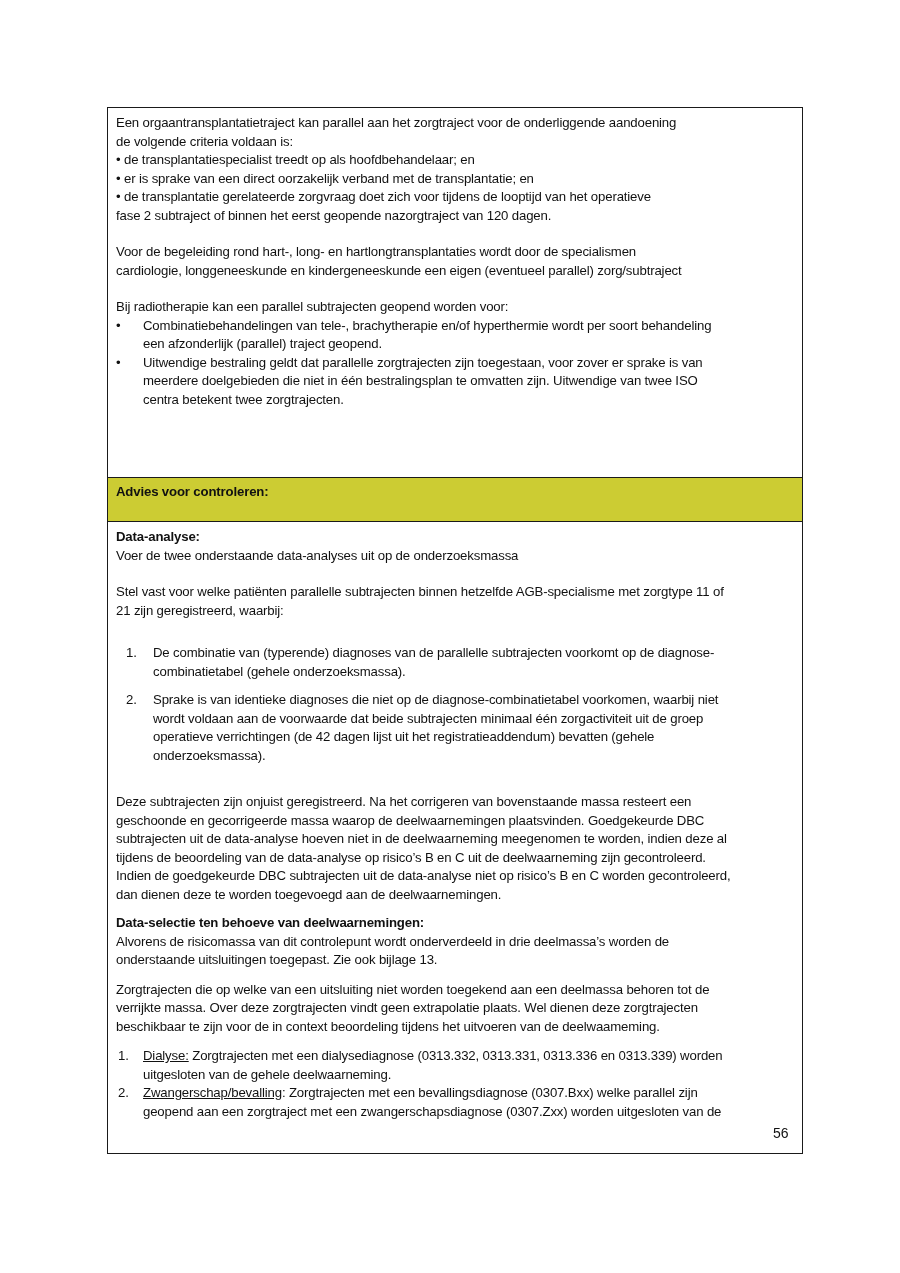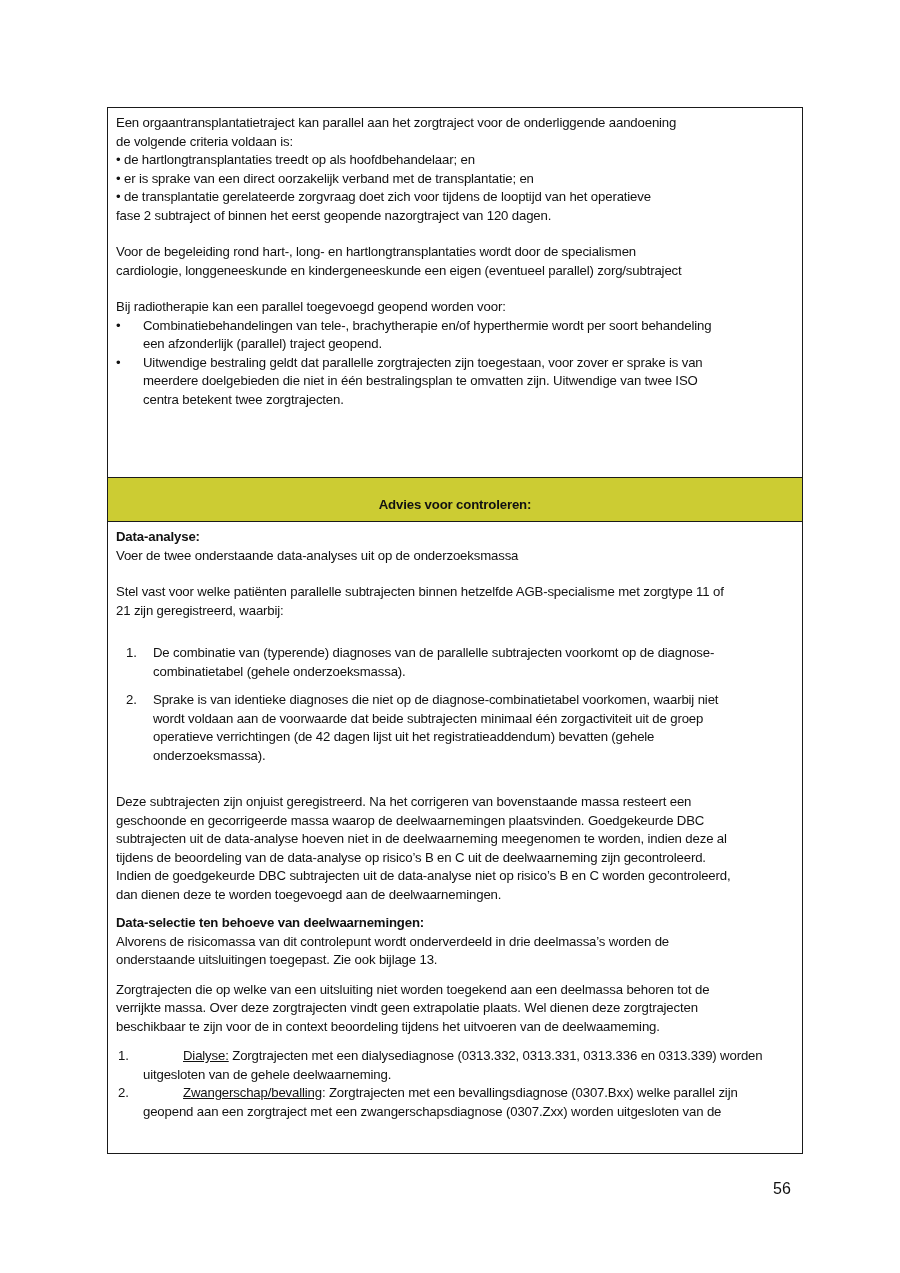--- a/index.html
+++ b/index.html
@@ -14,57 +14,57 @@
                border-top: 1.5px solid #1a1a1a; border-bottom: 1.5px solid #1a1a1a; }
   .cell-body { top: 414px; bottom: 0; overflow: hidden; }
   p { margin: 0; font-size: 13.2px; line-height: 18.5px; letter-spacing: -0.15px; }
   .b { font-weight: bold; }
   .bul { position: relative; padding-left: 27px; font-size: 13.2px; line-height: 18.5px; letter-spacing: -0.15px; }
   .bul .dot { position: absolute; left: 0; top: 0; }
   .ol { position: relative; padding-left: 37px; font-size: 13.2px; line-height: 18.5px; letter-spacing: -0.15px; }
   .ol .num { position: absolute; left: 10px; top: 0; }
   .ol2 { position: relative; padding-left: 27px; font-size: 13.2px; line-height: 18.5px; letter-spacing: -0.15px; }
   .ol2 .num { position: absolute; left: 2px; top: 0; }
-  u { text-decoration: underline; margin-left: 40px; }
-  .pagenum { position: absolute; left: 773px; top: 1180px; font-size: 16px; }
+  u { text-decoration: underline; }
+  .pagenum { position: absolute; left: 773px; top: 1125px; font-size: 14px; }
 </style>
 </head>
 <body>
 
 <div class="page">
   <div class="box">
 
     <div class="cell cell-top">
       <div style="height:6px"></div>
       <p>Een orgaantransplantatietraject kan parallel aan het zorgtraject voor de onderliggende aandoening</p>
       <p>de volgende criteria voldaan is:</p>
-      <p>• de hartlongtransplantaties treedt op als hoofdbehandelaar; en</p>
+      <p>• de transplantatiespecialist treedt op als hoofdbehandelaar; en</p>
       <p>• er is sprake van een direct oorzakelijk verband met de transplantatie; en</p>
       <p>• de transplantatie gerelateerde zorgvraag doet zich voor tijdens de looptijd van het operatieve</p>
       <p>fase 2 subtraject of binnen het eerst geopende nazorgtraject van 120 dagen.</p>
       <div style="height:18px"></div>
       <p>Voor de begeleiding rond hart-, long- en hartlongtransplantaties wordt door de specialismen</p>
       <p>cardiologie, longgeneeskunde en kindergeneeskunde een eigen (eventueel parallel) zorg/subtraject</p>
       <div style="height:18px"></div>
-      <p>Bij radiotherapie kan een parallel toegevoegd geopend worden voor:</p>
+      <p>Bij radiotherapie kan een parallel subtrajecten geopend worden voor:</p>
       <div class="bul">
         <span class="dot">•</span>
         <div>Combinatiebehandelingen van tele-, brachytherapie en/of hyperthermie wordt per soort behandeling</div>
         <div>een afzonderlijk (parallel) traject geopend.</div>
       </div>
       <div class="bul">
         <span class="dot">•</span>
         <div>Uitwendige bestraling geldt dat parallelle zorgtrajecten zijn toegestaan, voor zover er sprake is van</div>
         <div>meerdere doelgebieden die niet in één bestralingsplan te omvatten zijn. Uitwendige van twee ISO</div>
         <div>centra betekent twee zorgtrajecten.</div>
       </div>
     </div>
 
     <div class="cell cell-head">
-      <p class="b" style="padding-top:18px;text-align:center;">Advies voor controleren:</p>
+      <p class="b" style="padding-top:5px;">Advies voor controleren:</p>
     </div>
 
     <div class="cell cell-body">
       <div style="height:6px"></div>
       <p class="b">Data-analyse:</p>
       <p>Voer de twee onderstaande data-analyses uit op de onderzoeksmassa</p>
       <div style="height:18px"></div>
       <p>Stel vast voor welke patiënten parallelle subtrajecten binnen hetzelfde AGB-specialisme met zorgtype 11 of</p>
       <p>21 zijn geregistreerd, waarbij:</p>
       <div style="height:24px"></div>

